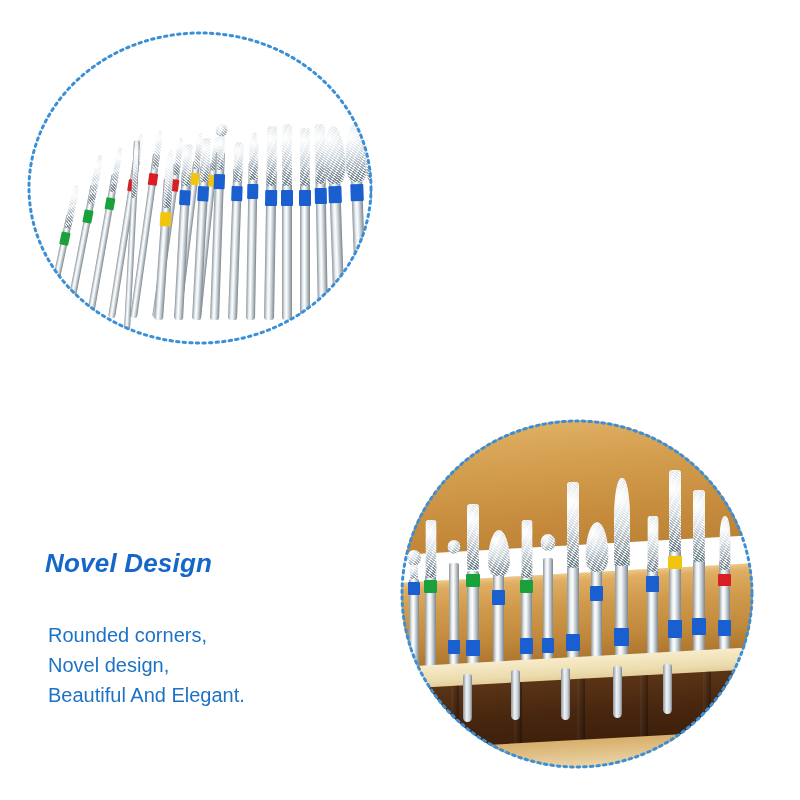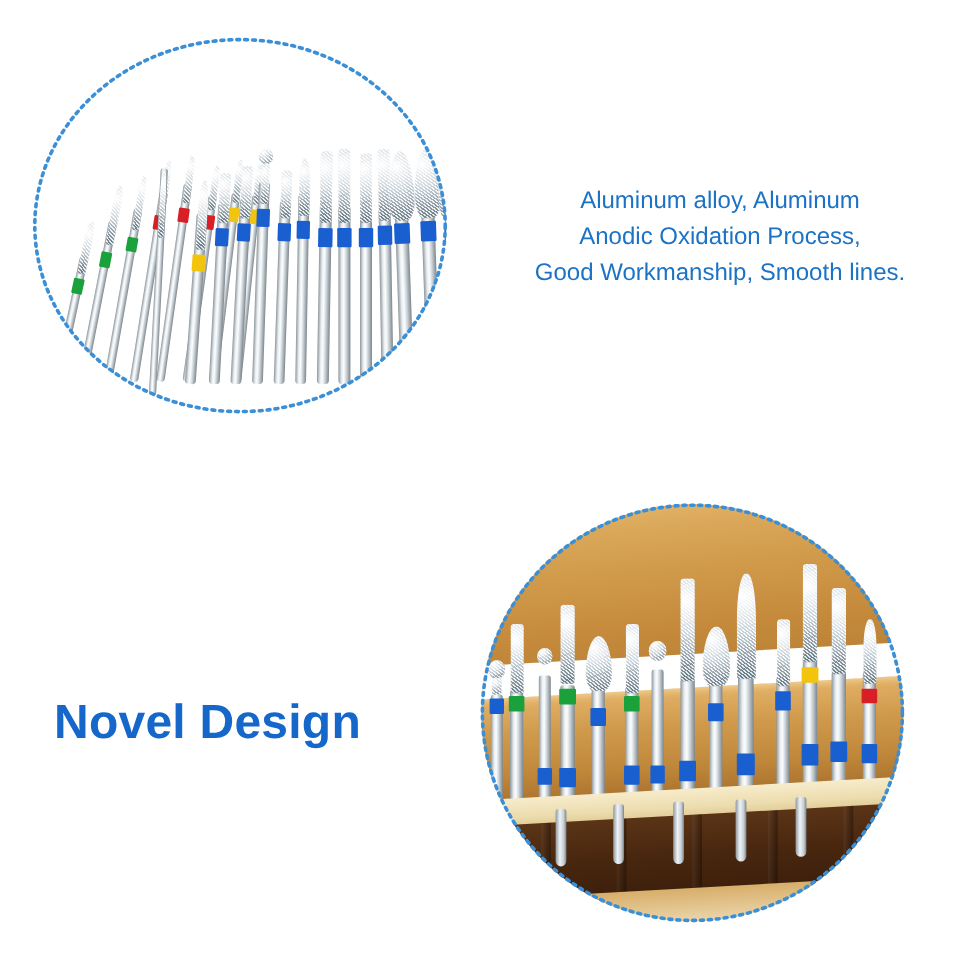--- a/index.html
+++ b/index.html
@@ -103,21 +103,21 @@
     white-space:nowrap;
   }
   .body-text{
     position:absolute;
     color:#1c73c6;
     line-height:1.5;
     white-space:pre-line;
   }
   #excellent-heading{left:498px;top:76px;font-size:33px;}
   #excellent-body{left:420px;top:152px;width:360px;text-align:center;font-size:20px;}
-  #novel-heading{left:45px;top:580px;font-size:40px;}
+  #novel-heading{left:45px;top:548px;font-size:26px;font-style:italic;}
   #novel-body{left:48px;top:620px;width:330px;text-align:left;font-size:20px;}
 </style>
 </head>
 <body>
 
 <div class="stage">
 
   <div class="photo-circle" id="top-photo">
     <div class="burs-white">
 
@@ -374,19 +374,19 @@
       <div class="bottom-gold"></div>
     </div>
   </div>
 
   <div class="dot-ring" id="bot-ring">
     <svg viewBox="0 0 356 352" xmlns="http://www.w3.org/2000/svg" aria-hidden="true">
       <ellipse cx="178" cy="176" rx="175" ry="173" fill="none" stroke="#3b8fd6" stroke-width="3" stroke-linecap="round" stroke-dasharray="2.4 4.2"></ellipse>
     </svg>
   </div>
 
-  <div class="body-text" id="excellent-body">Aluminum alloy, Aluminum
-Anodic Oxidation Process,
-Good Workmanship, Smooth lines.</div>
 
   <div class="heading" id="novel-heading">Novel Design</div>
+  <div class="body-text" id="novel-body">Rounded corners,
+Novel design,
+Beautiful And Elegant.</div>
 
 </div>
 
 </body></html>

